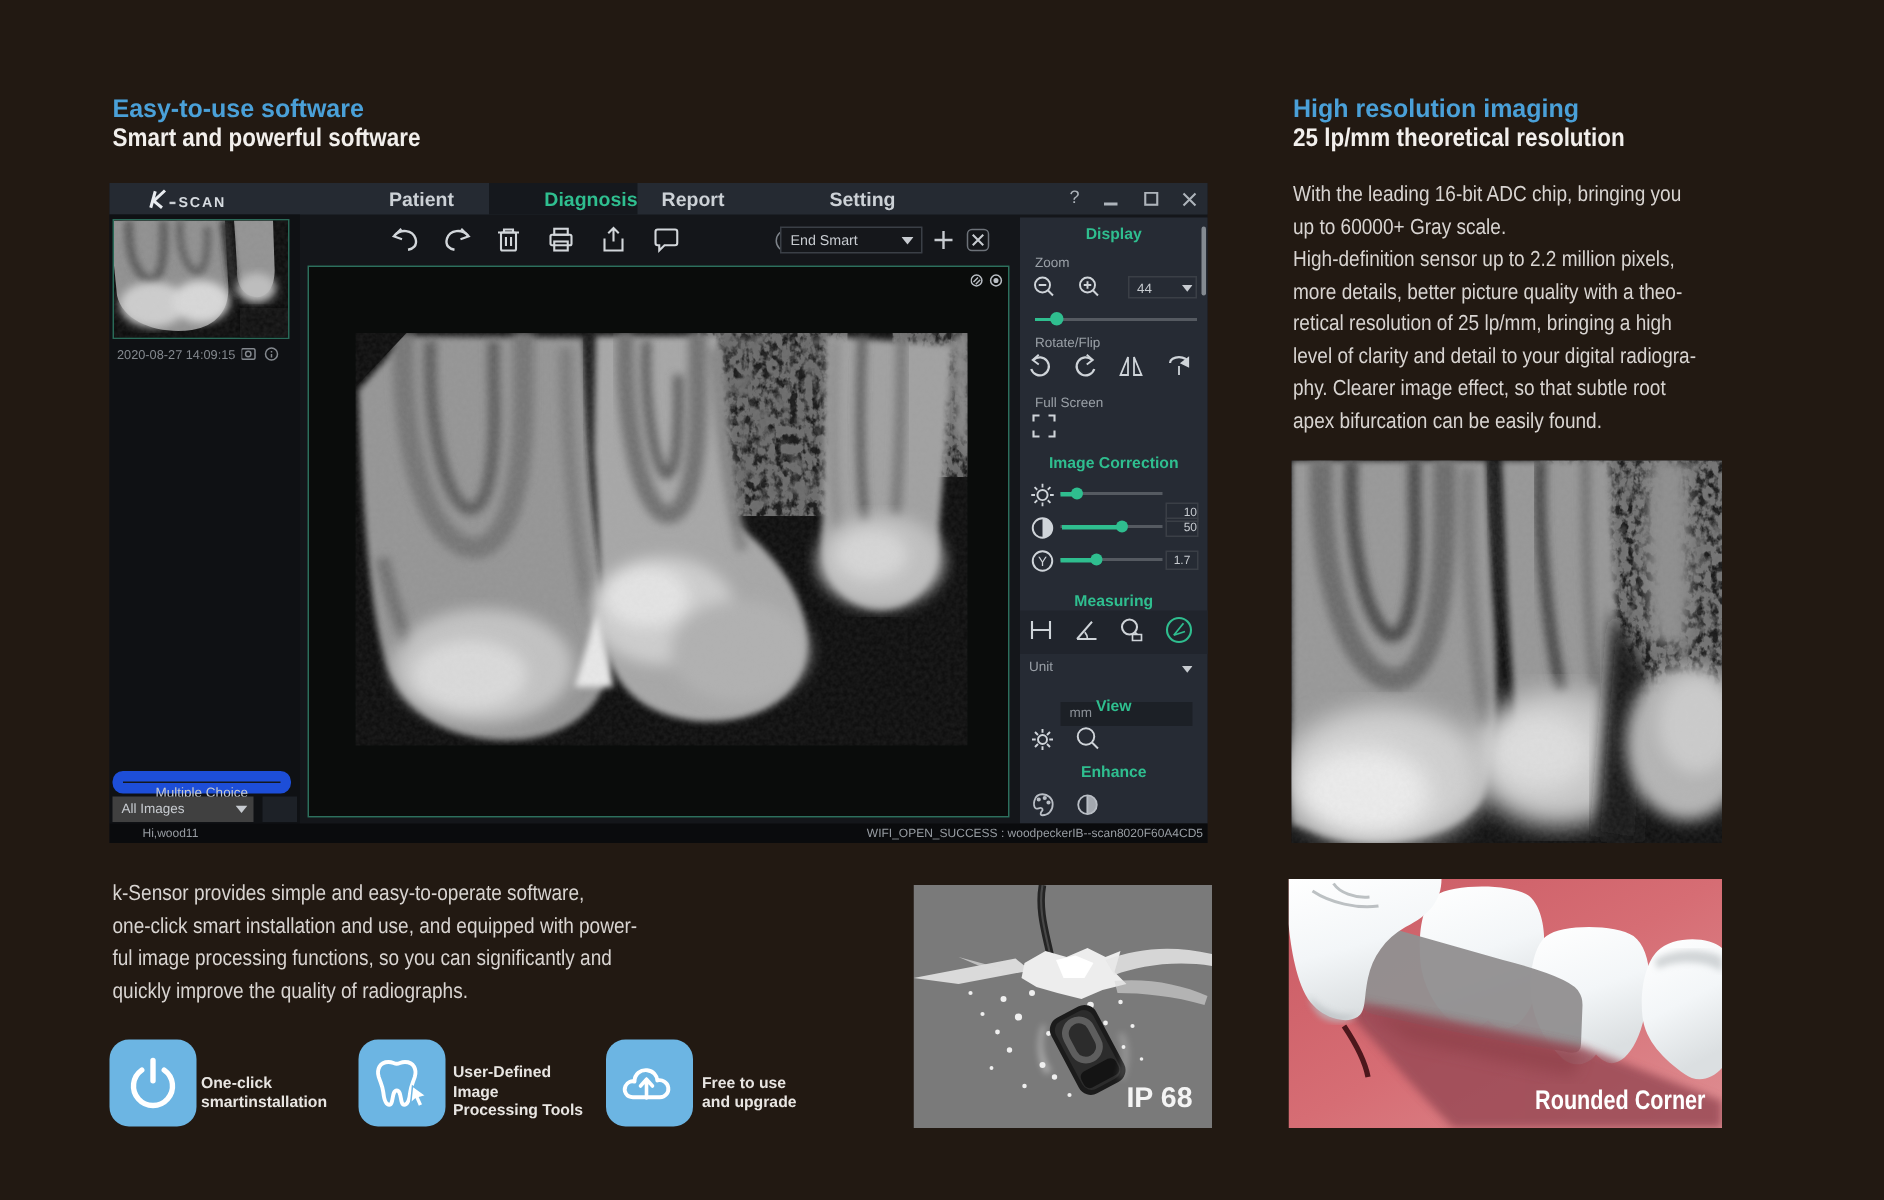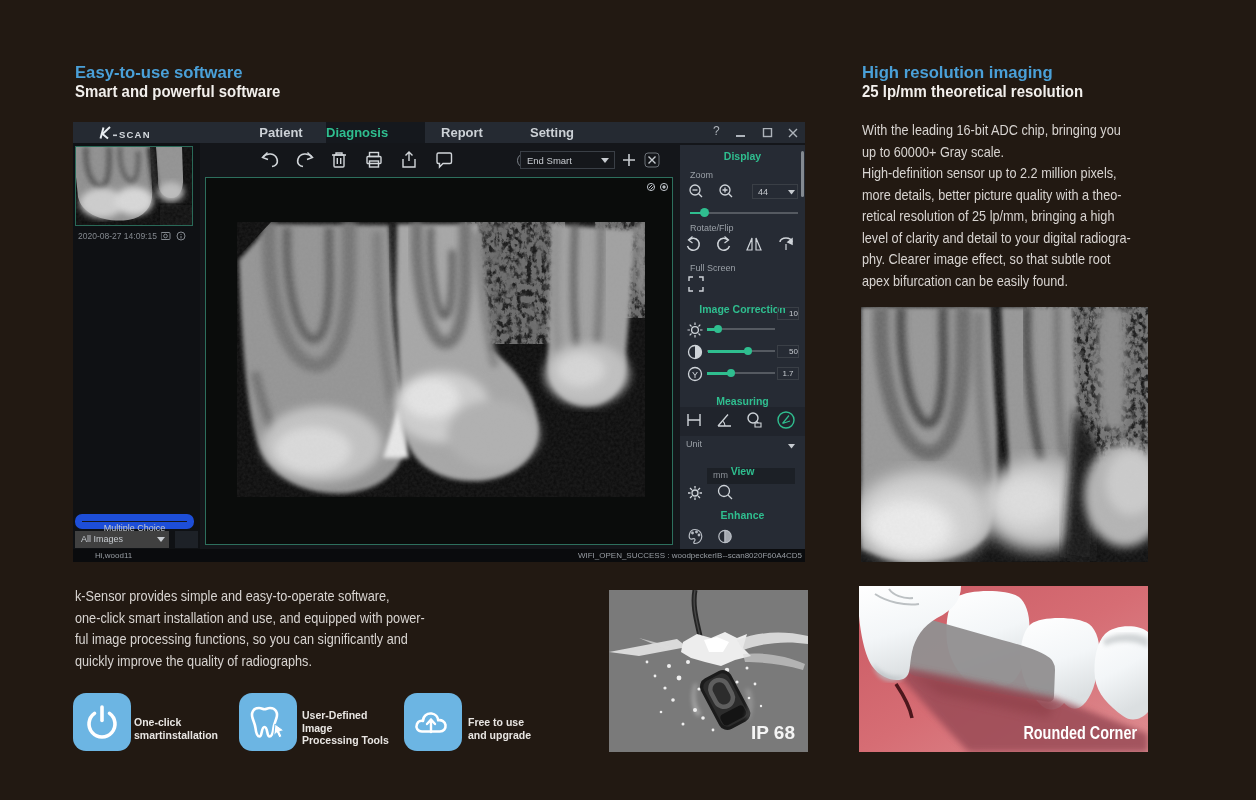--- a/index.html
+++ b/index.html
@@ -28,23 +28,23 @@
     <svg class="abs" style="left:26px; top:4px;" width="70" height="14" viewBox="0 0 70 14">
       <g stroke="#e8ecf0" stroke-width="2" fill="none">
         <path d="M4.5 1.5 L1.5 12.5"></path>
         <path d="M11 1 L3.5 8 L9 12.5"></path>
       </g>
       <rect x="14" y="8.5" width="4" height="1.6" fill="#c9ced3"></rect>
       <text x="20" y="12" fill="#d6dbe0" font-size="9.5" font-weight="bold" letter-spacing="1.2" font-family="Liberation Sans">SCAN</text>
     </svg>
 
     <div class="abs" style="left:163px; top:0; width:90px; height:21px; line-height:21px; text-align:center; color:#ccd1d6; font-size:13px; font-weight:bold;">Patient</div>
-    <div class="abs" style="left:253px; top:0; width:99px; height:21px; line-height:21px; text-align:left; color:#2fbe8f; font-size:13px; font-weight:bold; background:#15181d;">Diagnosis</div>
+    <div class="abs" style="left:253px; top:0; width:99px; height:21px; line-height:21px; text-align:right; color:#2fbe8f; font-size:13px; font-weight:bold; background:#15181d;">Diagnosis</div>
     <div class="abs" style="left:344px; top:0; width:90px; height:21px; line-height:21px; text-align:center; color:#ccd1d6; font-size:13px; font-weight:bold;">Report</div>
-    <div class="abs" style="left:434px; top:0; width:90px; height:21px; line-height:21px; text-align:center; color:#ccd1d6; font-size:13px; font-weight:bold;">Setting</div>
+    <div class="abs" style="left:434px; top:0; width:90px; height:21px; line-height:21px; text-align:right; color:#ccd1d6; font-size:13px; font-weight:bold;">Setting</div>
 
     <div class="abs" style="left:640px; top:2px; width:12px; color:#aeb4bb; font-size:12px;">?</div>
     <svg class="abs" style="left:663px; top:6px;" width="66" height="10" viewBox="0 0 66 10">
       <rect x="0" y="7" width="9" height="2" fill="#aeb4bb"></rect>
       <rect x="27.5" y="0.5" width="8" height="8" fill="none" stroke="#aeb4bb" stroke-width="1.4"></rect>
       <path d="M53 1 L61 9 M61 1 L53 9" stroke="#aeb4bb" stroke-width="1.4"></path>
     </svg>
 
     <div class="abs" style="left:0; top:21px; width:127px; height:406px; background:#0f1114;"></div>
 
@@ -184,21 +184,21 @@
 
       <svg class="abs" style="left:6px; top:176px;" width="18" height="18" viewBox="0 0 18 18">
         <circle cx="9" cy="9" r="3.4" fill="none" stroke="#cfd4d9" stroke-width="1.3"></circle>
         <g stroke="#cfd4d9" stroke-width="1.2">
             <path d="M9 1.5 V4 M9 14 V16.5 M1.5 9 H4 M14 9 H16.5 M3.7 3.7 L5.5 5.5 M12.5 12.5 L14.3 14.3 M3.7 14.3 L5.5 12.5 M12.5 5.5 L14.3 3.7"></path>
           </g>
       </svg>
       <div class="abs" style="left:27px; top:183px; width:68px; height:2px; background:#555a61;"></div>
       <div class="abs" style="left:27px; top:183px; width:11px; height:3px; background:#2fbe8f;"></div>
       <div class="abs" style="left:34px; top:180px; width:8px; height:8px; border-radius:50%; background:#2fbe8f;"></div>
-      <div class="abs" style="left:97px; top:162px; width:22px; height:13px; border:1px solid #3a3f46; color:#c7cbd0; font-size:8px; text-align:right; line-height:12px;">10</div>
+      <div class="abs" style="left:97px; top:190px; width:22px; height:13px; border:1px solid #3a3f46; color:#c7cbd0; font-size:8px; text-align:right; line-height:12px;">10</div>
       <svg class="abs" style="left:6px; top:198px;" width="18" height="18" viewBox="0 0 18 18">
         <circle cx="9" cy="9" r="6.5" fill="none" stroke="#cfd4d9" stroke-width="1.3"></circle>
         <path d="M9 2.5 A6.5 6.5 0 0 1 9 15.5 Z" fill="#cfd4d9"></path>
       </svg>
       <div class="abs" style="left:27px; top:205px; width:68px; height:2px; background:#555a61;"></div>
       <div class="abs" style="left:28px; top:205px; width:40px; height:3px; background:#2fbe8f;"></div>
       <div class="abs" style="left:64px; top:202px; width:8px; height:8px; border-radius:50%; background:#2fbe8f;"></div>
       <div class="abs" style="left:97px; top:200px; width:22px; height:13px; border:1px solid #3a3f46; color:#c7cbd0; font-size:8px; text-align:right; line-height:12px;">50</div>
       <svg class="abs" style="left:6px; top:220px;" width="18" height="18" viewBox="0 0 18 18">
         <circle cx="9" cy="9" r="6.5" fill="none" stroke="#cfd4d9" stroke-width="1.3"></circle>

